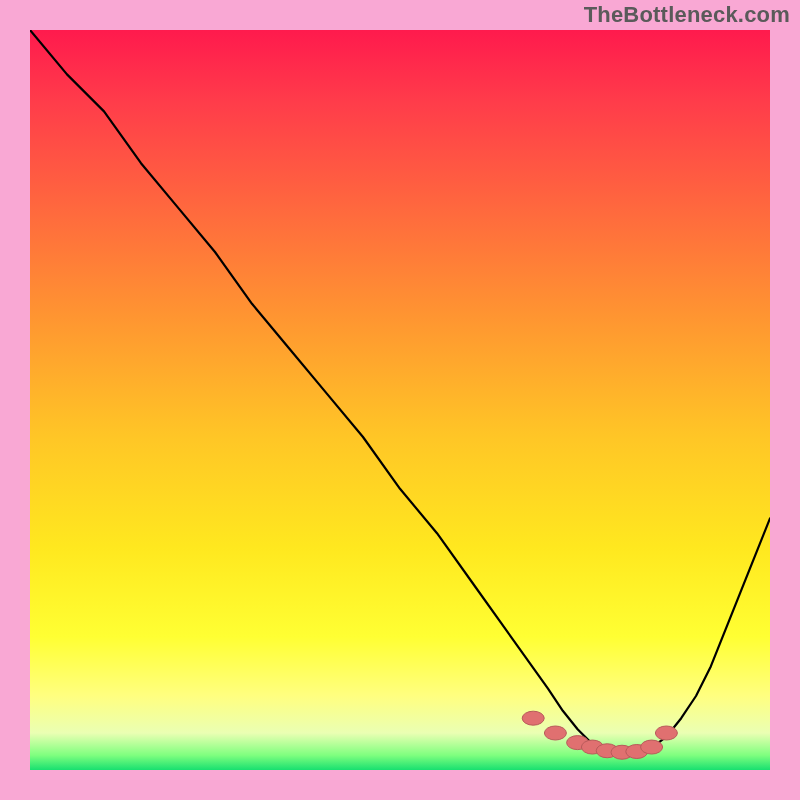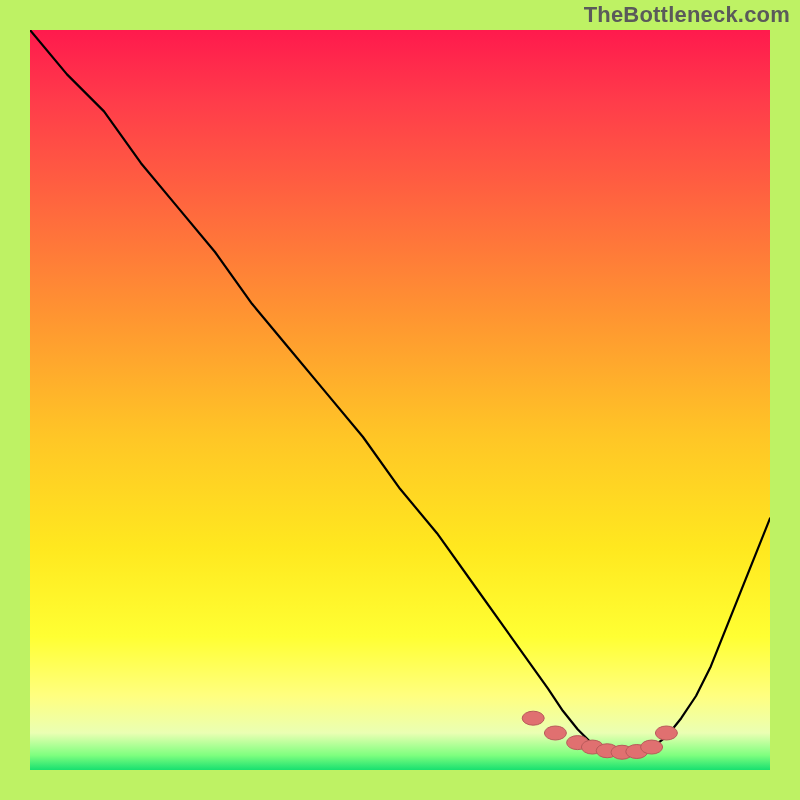--- a/index.html
+++ b/index.html
@@ -8,21 +8,21 @@
     width: 800px;
     height: 800px;
     background: #000;
     overflow: hidden;
     font-family: Arial, Helvetica, sans-serif;
   }
   .frame {
     position: relative;
     width: 800px;
     height: 800px;
-    background: #bef264;
+    background: #f9a8d4;
   }
   .watermark {
     position: absolute;
     top: 2px;
     right: 10px;
     color: #5a5a5a;
     font-size: 22px;
     font-weight: bold;
     letter-spacing: 0.2px;
     z-index: 5;

